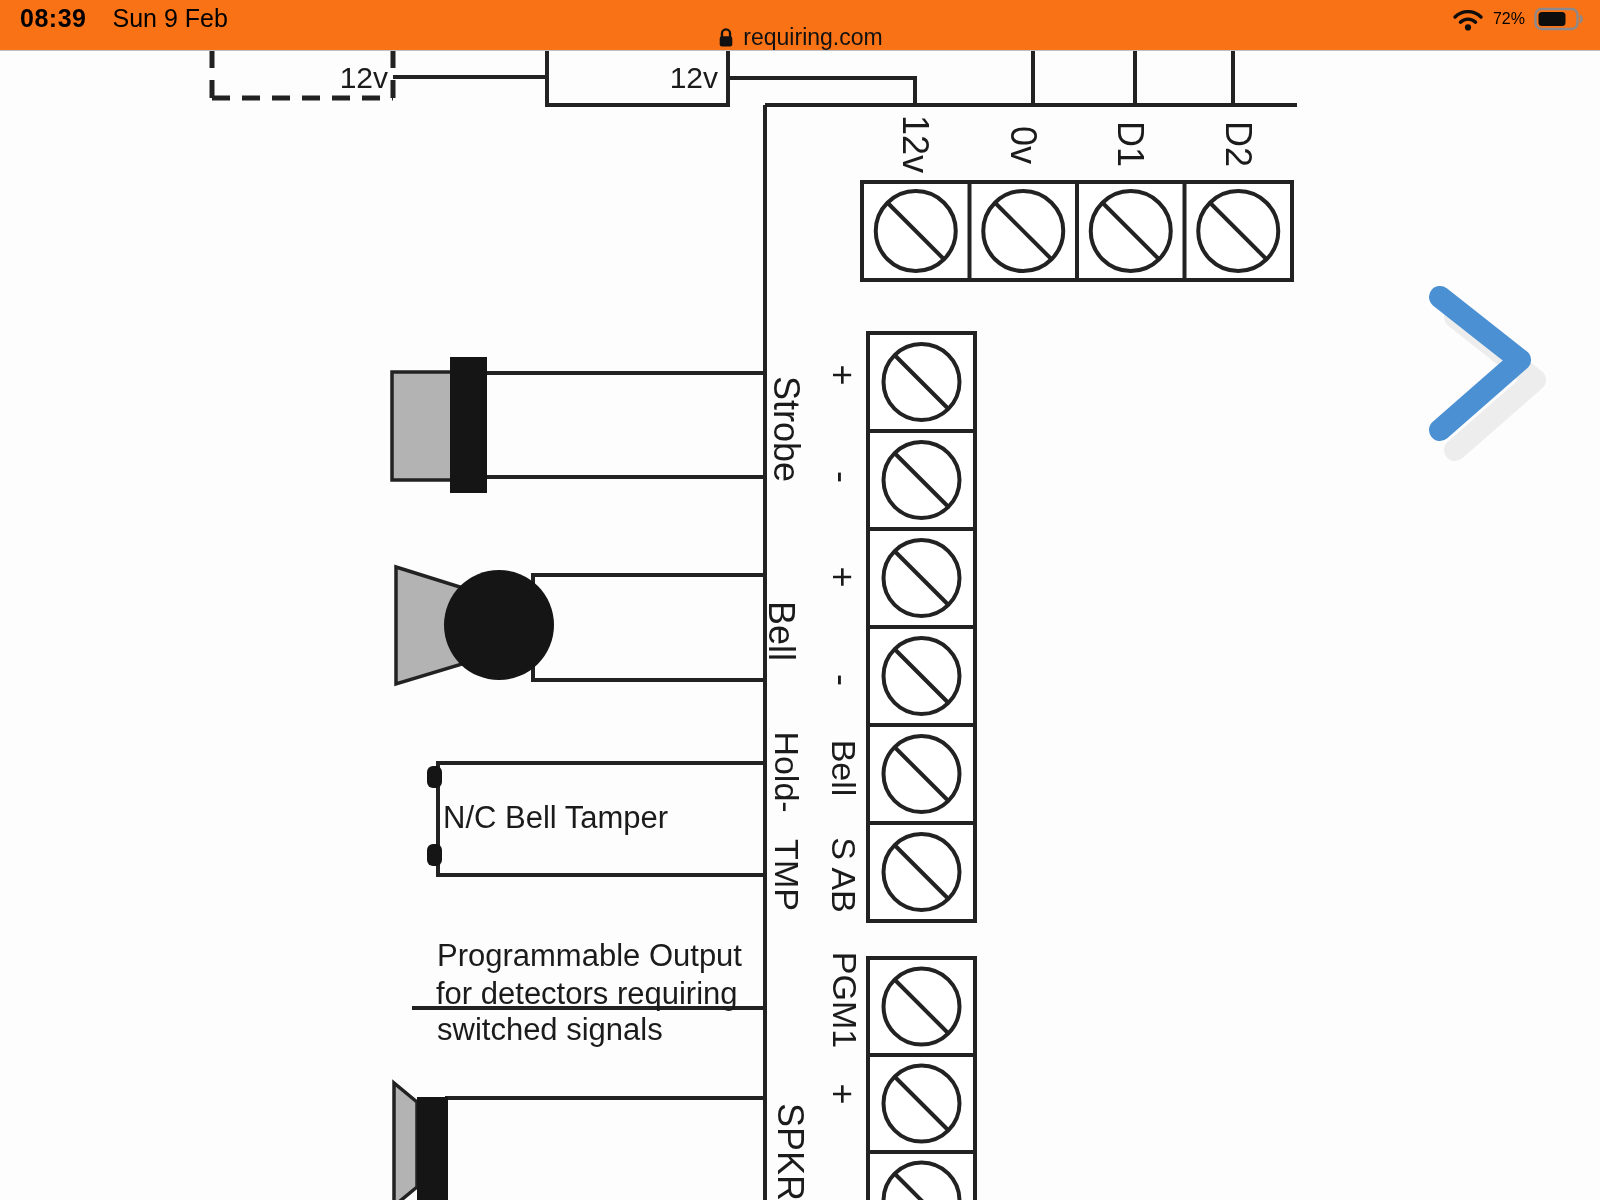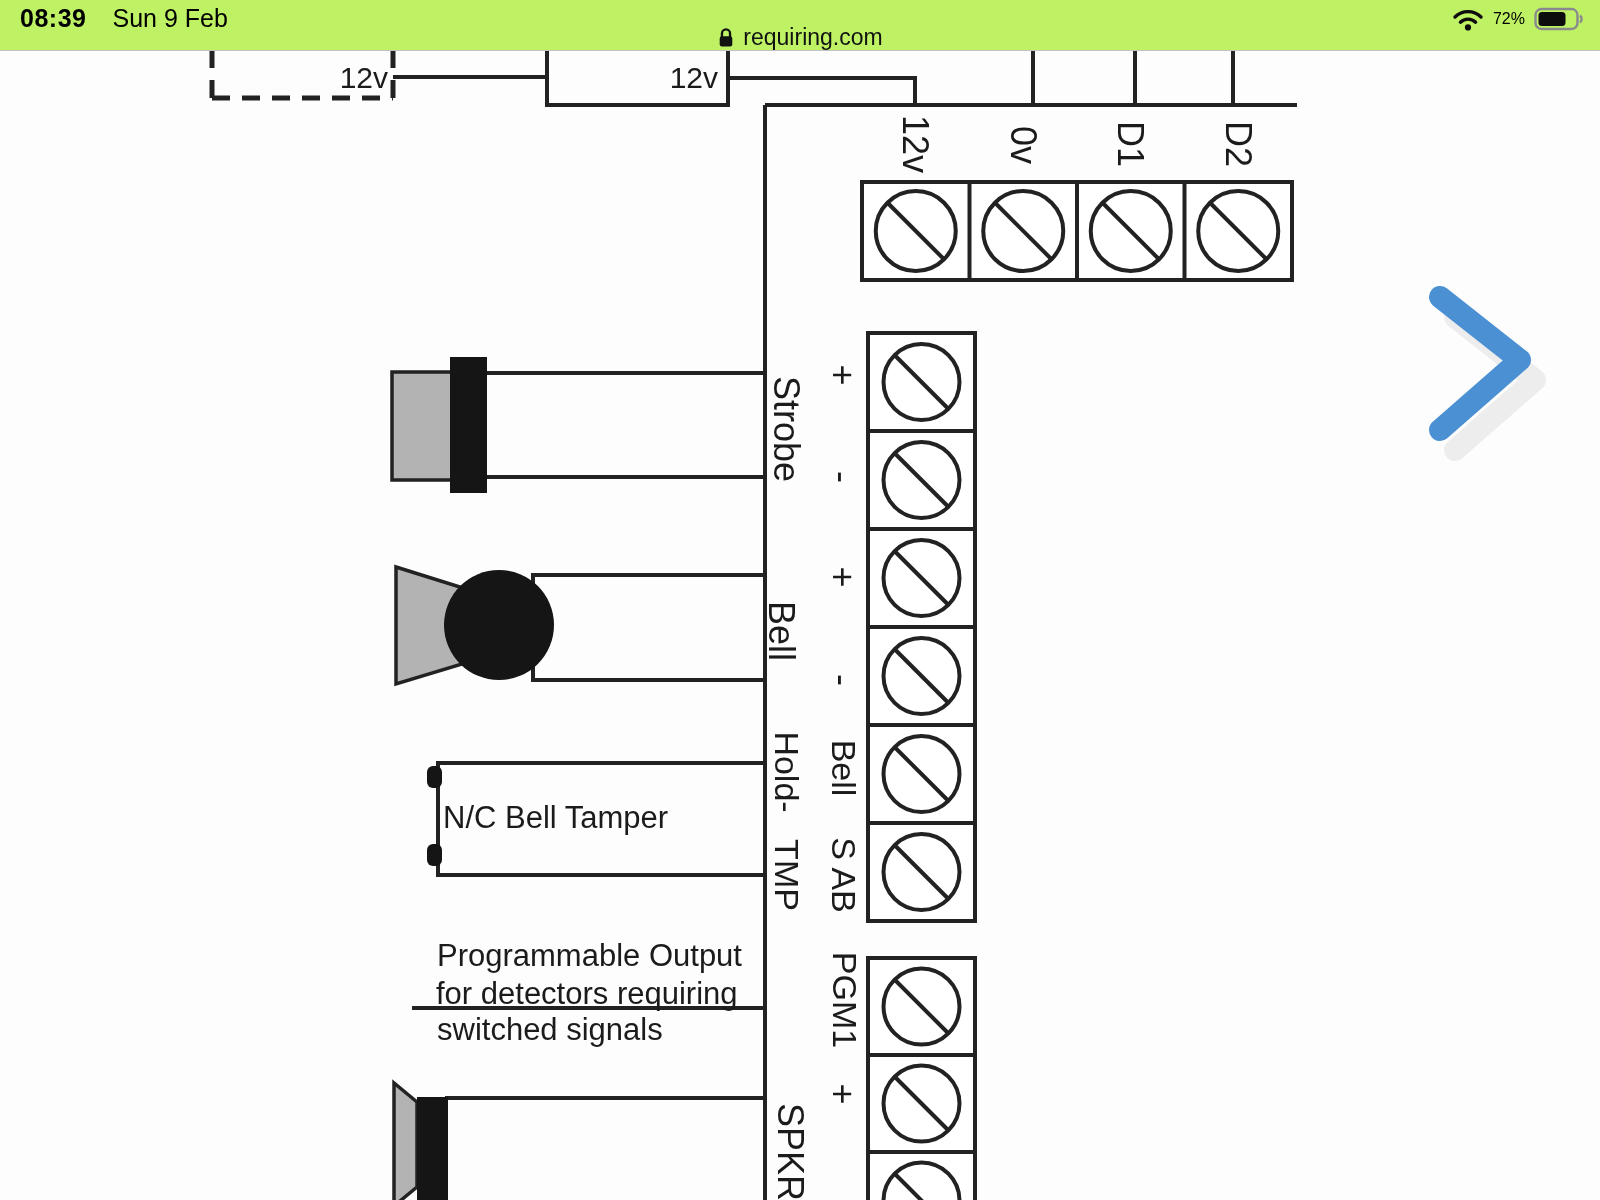--- a/index.html
+++ b/index.html
@@ -1,20 +1,20 @@
 <!DOCTYPE html>
 <html><head>
 <meta charset="utf-8">
 <style>
   html,body{margin:0;padding:0;}
   body{width:1600px;height:1200px;background:#fff;font-family:"Liberation Sans",sans-serif;-webkit-font-smoothing:antialiased;}
   #screen{position:relative;width:1600px;height:1200px;overflow:hidden;background:#fdfdfd;}
 
   
-  #statusbar{position:absolute;top:0;left:0;width:1600px;height:50px;background:#bef264;border-bottom:1px solid #c2c2c4;z-index:5;}
+  #statusbar{position:absolute;top:0;left:0;width:1600px;height:50px;background:#f97316;border-bottom:1px solid #c2c2c4;z-index:5;}
   #time-group{position:absolute;top:4px;left:20px;font-size:25px;color:#000;}
   #status-time{font-weight:600;letter-spacing:.5px;}
   #status-date{font-weight:400;margin-left:26px;}
   #status-right{position:absolute;top:6px;right:14px;display:flex;align-items:center;gap:9px;}
   #battery-pct{font-size:16px;color:#000;font-weight:400;}
   #urlrow{position:absolute;top:24px;left:0;width:1600px;display:flex;justify-content:center;align-items:center;gap:8px;font-size:23px;color:#111;}
 
   
   #diagram-svg{position:absolute;top:50px;left:0;}
   .wire{stroke:#222;stroke-width:4;fill:none;}

